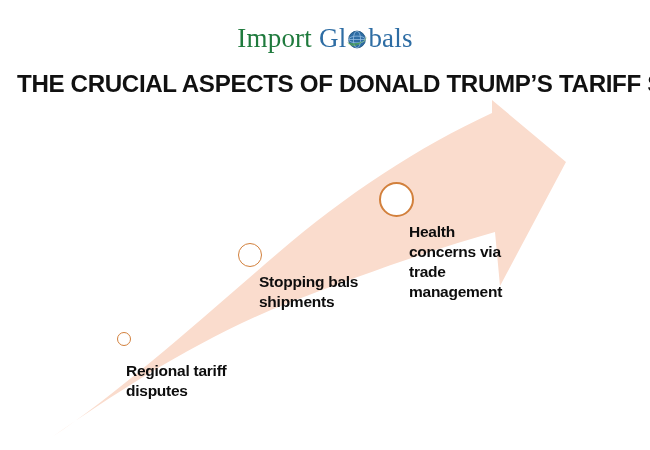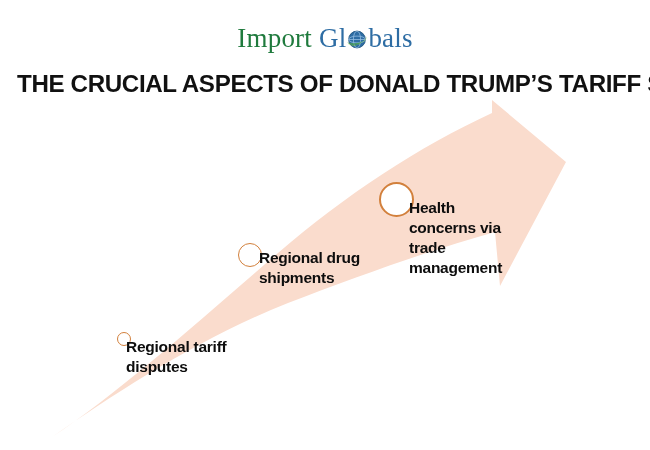--- a/index.html
+++ b/index.html
@@ -102,20 +102,21 @@
   
   .label {
     position: absolute;
     font-family: "Liberation Sans", sans-serif;
     font-weight: bold;
     font-size: 15.5px;
     line-height: 20px;
     letter-spacing: -0.25px;
     color: #0d0d0d;
     white-space: pre-line;
+    margin-top: 24px;
   }
   .label-1 { left: 126px; top: 337px; }
   .label-2 { left: 259px; top: 248px; }
   .label-3 { left: 409px; top: 198px; }
 </style>
 </head>
 <body>
 
 <div id="canvas">
 
@@ -144,21 +145,21 @@
       </svg></span><span class="logo-bals">bals</span>
   </div>
 
   <div class="headline">THE CRUCIAL ASPECTS OF DONALD TRUMP’S TARIFF STRATEGY</div>
 
   <div class="marker marker-s"></div>
   <div class="label label-1">Regional tariff
 disputes</div>
 
   <div class="marker marker-m"></div>
-  <div class="label label-2">Regional drug
+  <div class="label label-2">Stopping bals
 shipments</div>
 
   <div class="marker marker-l"></div>
   <div class="label label-3">Health
 concerns via
 trade
 management</div>
 
 </div>
 

